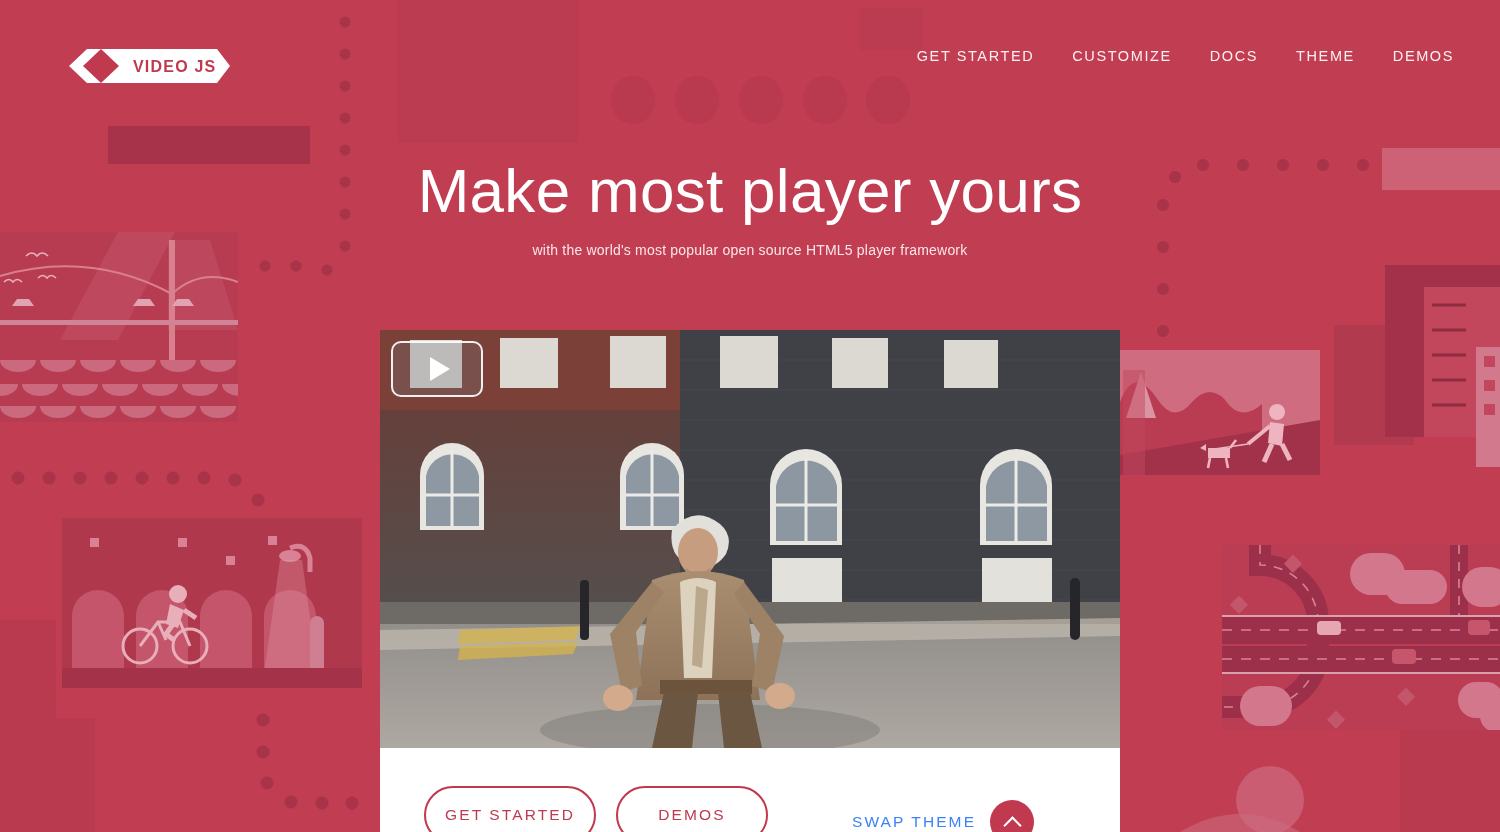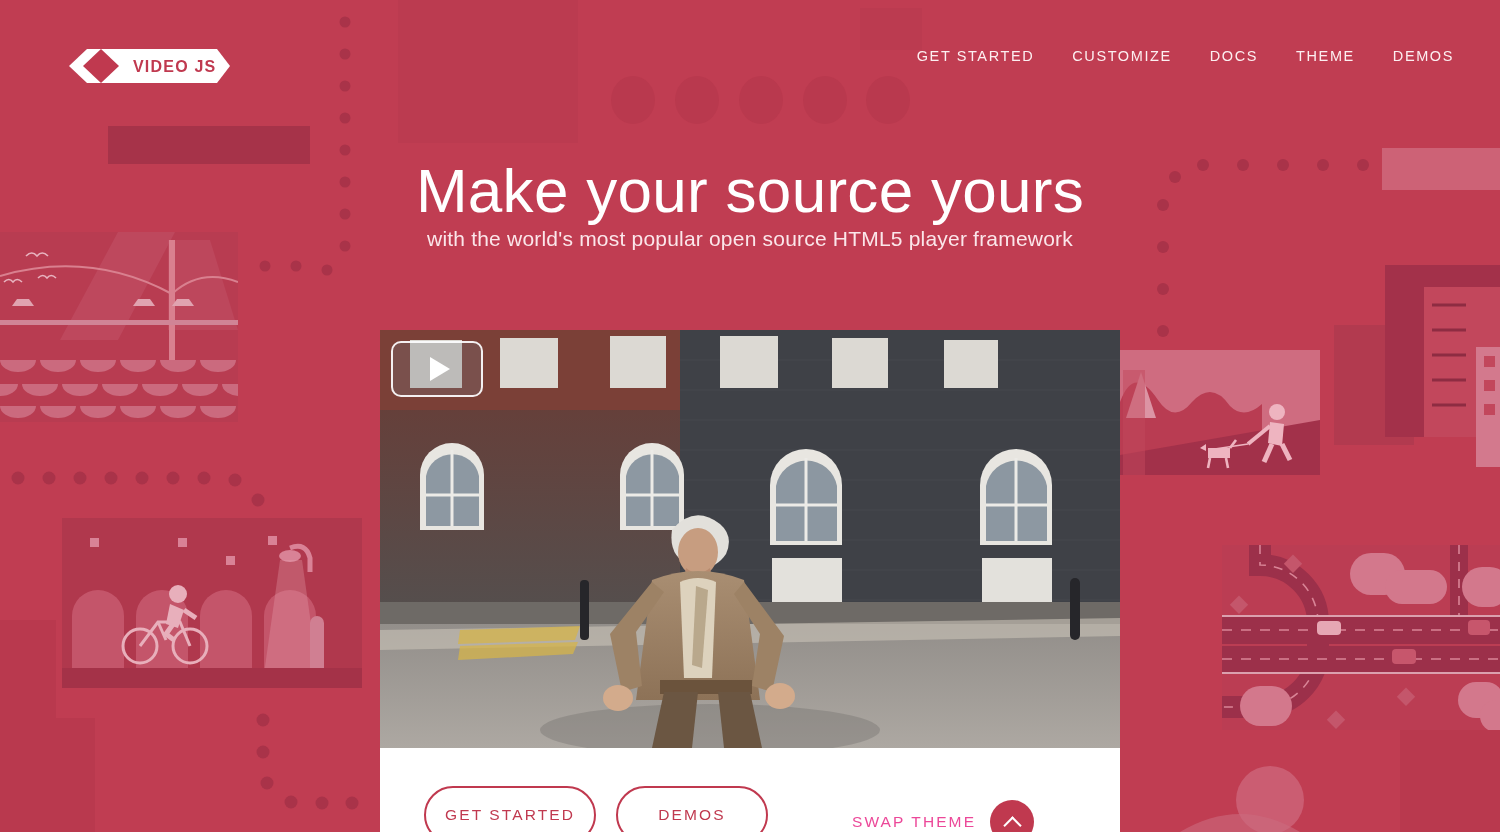--- a/index.html
+++ b/index.html
@@ -26,21 +26,21 @@
     letter-spacing:1.6px; font-weight:400; white-space:nowrap;
   }
 
   
   .hero { position:absolute; top:155px; left:0; width:1500px; text-align:center; z-index:15; }
   .hero h1 {
     font-size:62px; font-weight:300; color:#ffffff; line-height:1.15;
     letter-spacing:0.3px;
   }
   .hero p {
-    margin-top:1px; font-size:21px; font-weight:300; color:#fbe6ea;
+    margin-top:16px; font-size:14px; font-weight:300; color:#fbe6ea;
     letter-spacing:0.2px;
   }
 
   
   .video-wrap {
     position:absolute; left:380px; top:330px; width:740px; height:418px;
     z-index:16; overflow:hidden; background:#2e2f33;
   }
   .poster { position:absolute; inset:0; }
   .play-btn {
@@ -66,21 +66,21 @@
     position:absolute; height:58px; border:2px solid #c0394f; border-radius:40px;
     background:transparent; color:#c0394f; font-size:15.5px; letter-spacing:2.1px;
     display:flex; align-items:center; justify-content:center; cursor:pointer;
     font-family:"Liberation Sans", sans-serif;
   }
   .btn-get { left:44px; top:38px; width:172px; }
   .btn-demos { left:236px; top:38px; width:152px; }
   .swap-wrap {
     position:absolute; left:472px; top:52px; display:flex; align-items:center; gap:14px;
   }
-  .swap-label { color:#ec4899; font-size:15.5px; letter-spacing:2.1px; white-space:nowrap; }
+  .swap-label { color:#3b82f6; font-size:15.5px; letter-spacing:2.1px; white-space:nowrap; }
   .swap-circle {
     width:44px; height:44px; border-radius:50%; background:#c0394f;
     display:flex; align-items:center; justify-content:center; cursor:pointer;
   }
   .chev { width:15px; height:15px; position:relative; }
   .chev:before {
     content:""; position:absolute; left:1px; top:4px; width:11px; height:11px;
     border-left:2.6px solid #fff; border-top:2.6px solid #fff;
     transform:rotate(45deg);
   }
@@ -342,21 +342,21 @@
   <nav class="nav">
     <a href="#">GET STARTED</a>
     <a href="#">CUSTOMIZE</a>
     <a href="#">DOCS</a>
     <a href="#">THEME</a>
     <a href="#">DEMOS</a>
   </nav>
 </div>
 
 <div class="hero">
-  <h1>Make your source yours</h1>
+  <h1>Make most player yours</h1>
   <p>with the world's most popular open source HTML5 player framework</p>
 </div>
 
 <div class="video-wrap">
   <svg class="poster" width="740" height="418" viewBox="0 0 740 418" preserveAspectRatio="none">
     <defs>
       <linearGradient id="sky" x1="0" y1="0" x2="0" y2="1">
         <stop offset="0" stop-color="#5e4f4a"></stop>
           <stop offset="1" stop-color="#3b3b41"></stop>
       </linearGradient>

